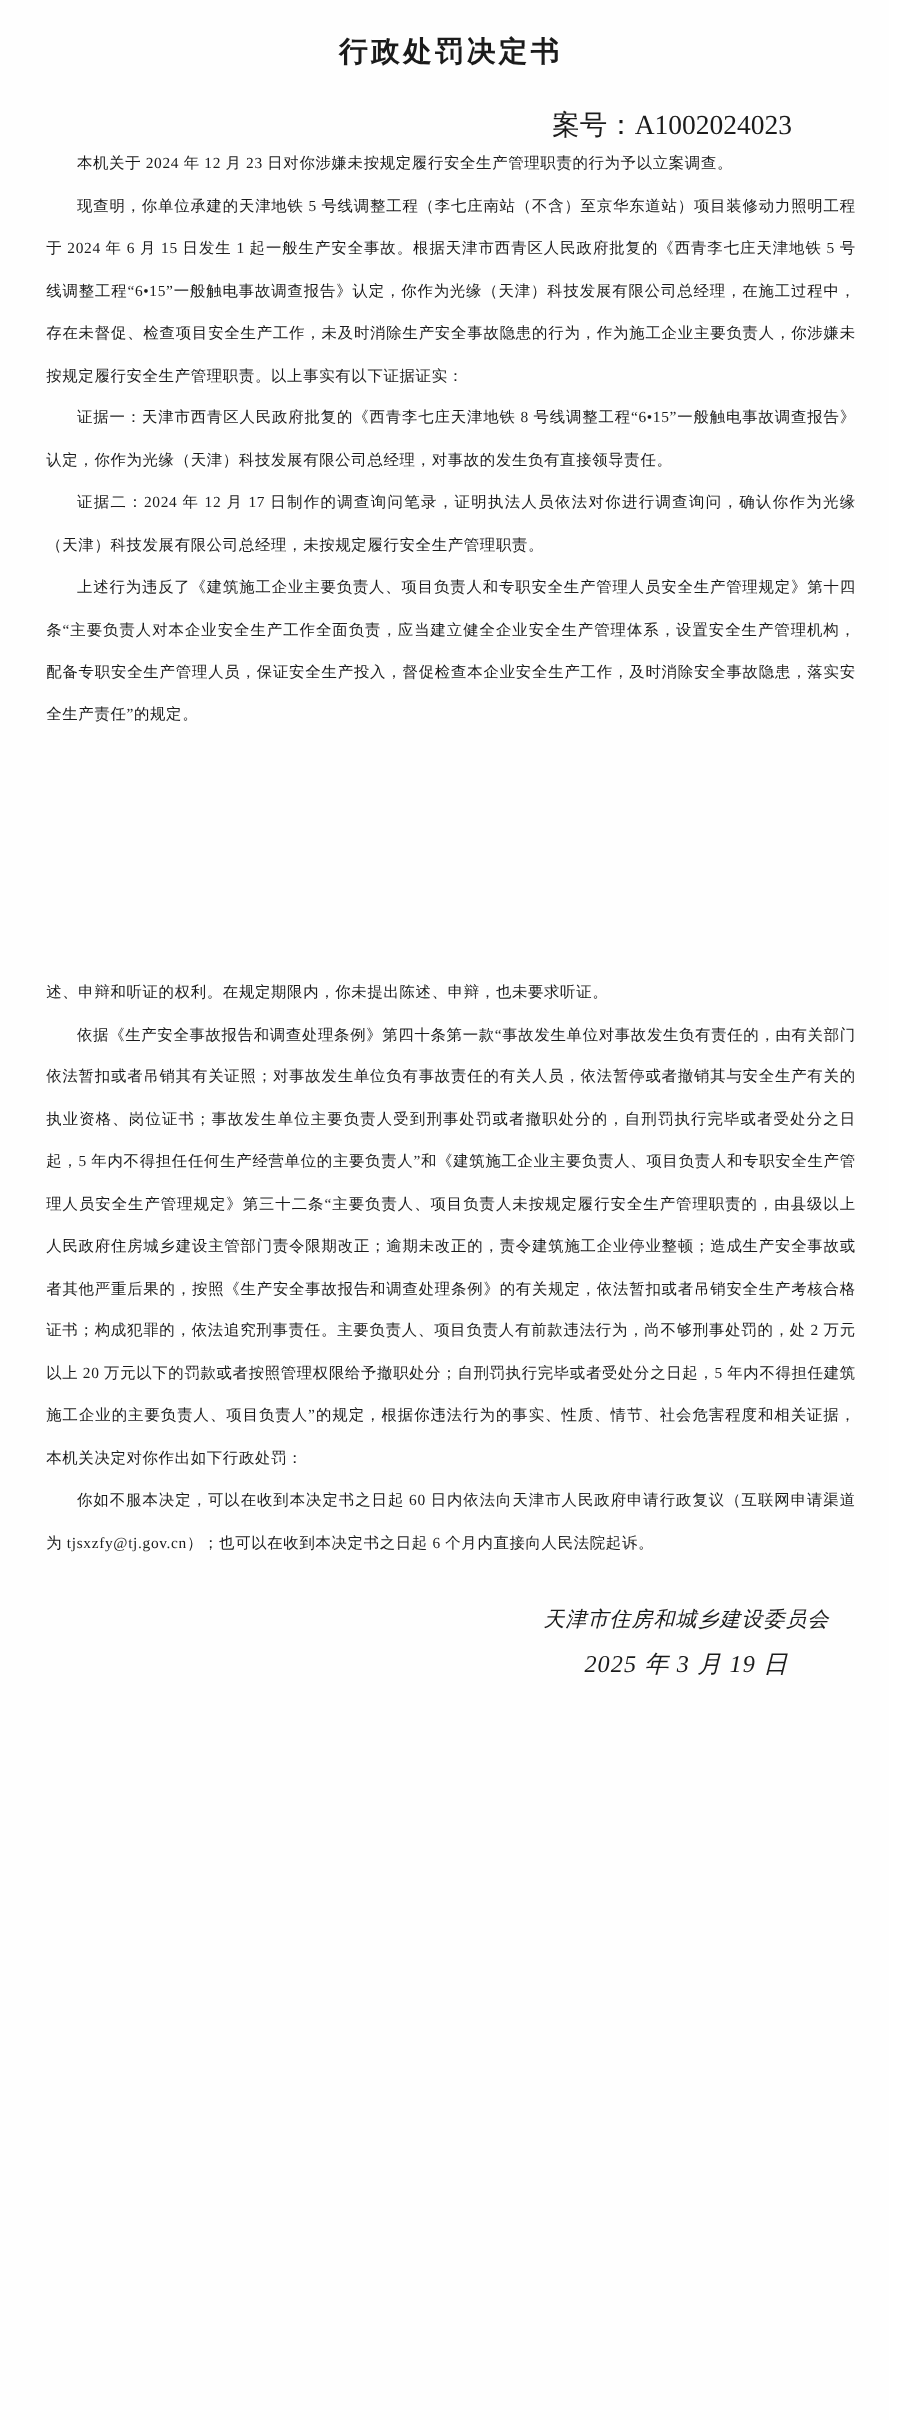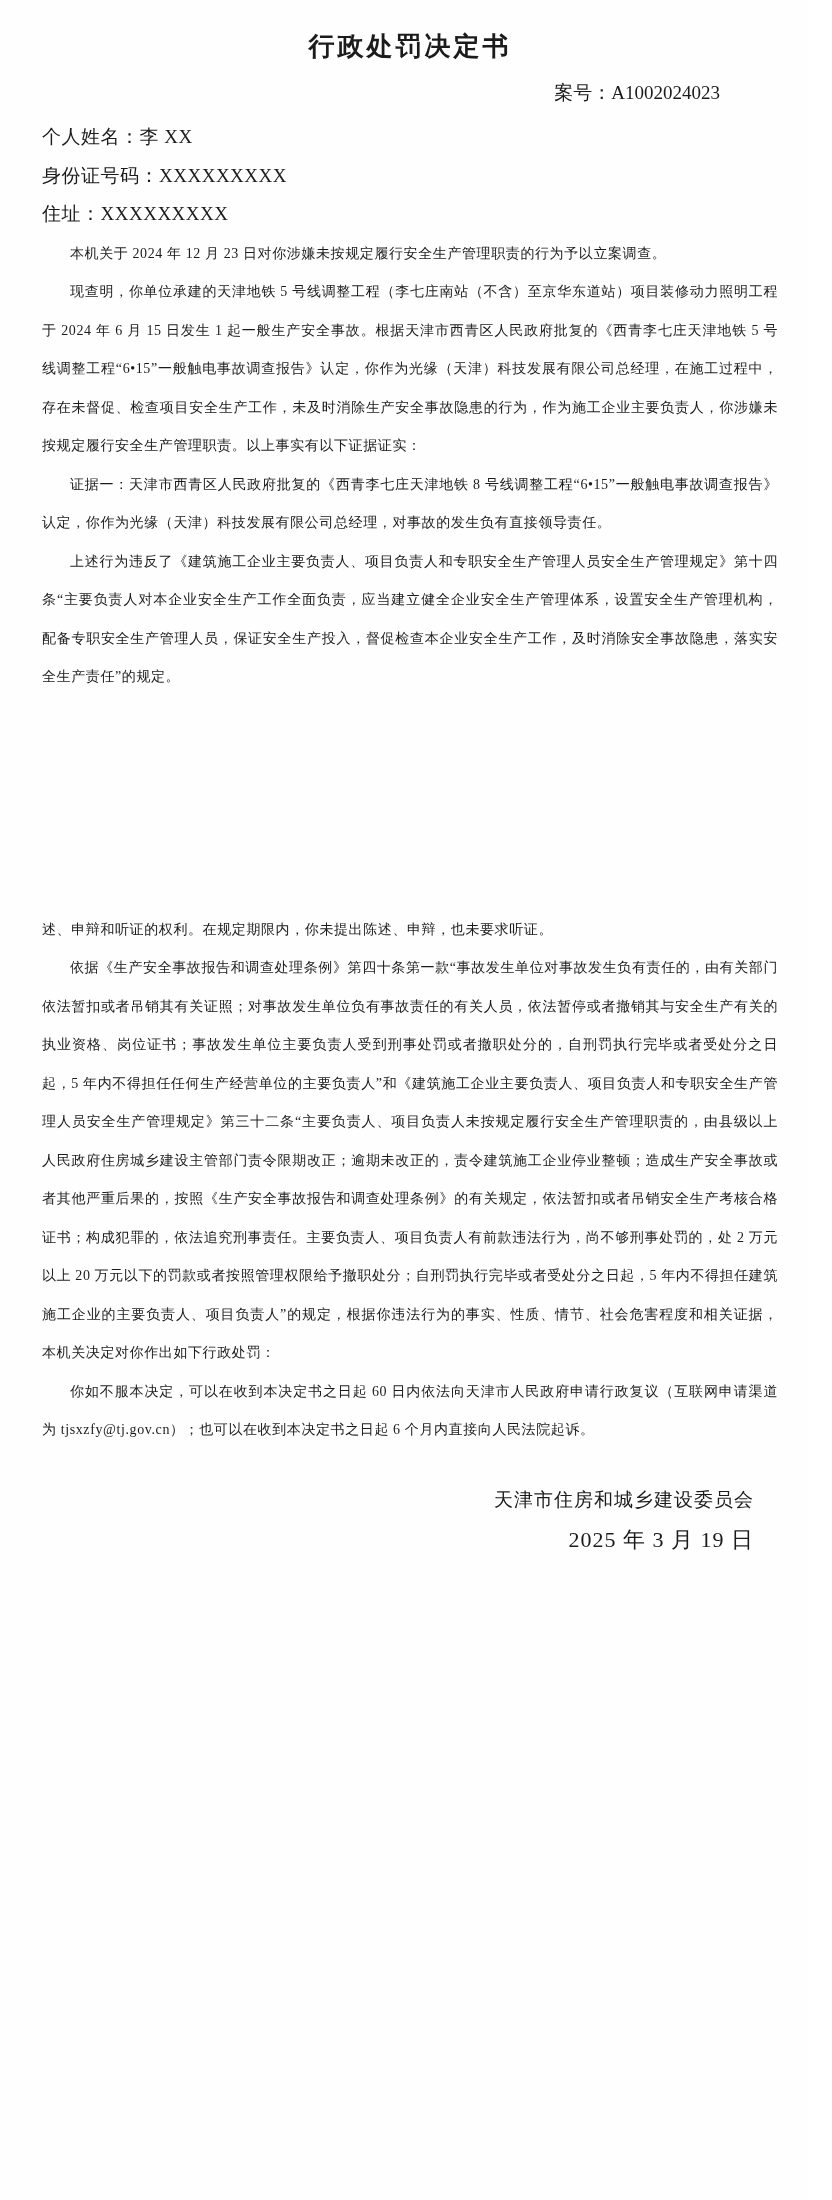--- a/index.html
+++ b/index.html
@@ -21,24 +21,24 @@
   .title {
     margin: 0;
     padding-top: 8px;
     text-align: center;
     font-size: 26px;
     font-weight: 700;
     letter-spacing: 3px;
     line-height: 34px;
   }
   .case-line {
-    margin-top: 14px;
+    margin-top: 36px;
     text-align: right;
     padding-right: 58px;
-    font-size: 19px;
+    font-size: 25px;
     line-height: 30px;
     white-space: nowrap;
   }
   .fields {
     margin-top: 10px;
   }
   .field {
     font-size: 19px;
     line-height: 38.5px;
     letter-spacing: 0.5px;
@@ -60,20 +60,22 @@
   .page-break-gap {
     height: 214px;
   }
   .signature-area {
     margin-top: 30px;
     text-align: right;
     padding-right: 24px;
   }
   .sig-block {
     display: inline-block;
+    text-align: center;
+    font-style: italic;
   }
   .sig-org {
     font-size: 19px;
     line-height: 40px;
     letter-spacing: 1px;
     white-space: nowrap;
   }
   .sig-date {
     font-size: 22px;
     line-height: 40px;
@@ -85,30 +87,26 @@
 <body>
 
 <div class="page">
 
   <h1 class="title">行政处罚决定书</h1>
 
   <div class="case-line">
     <span>案号：</span><span>A1002024023</span>
   </div>
 
-  <div class="fields">
-    <div class="field">个人姓名：李 XX</div>
-    <div class="field">身份证号码：XXXXXXXXX</div>
-    <div class="field">住址：XXXXXXXXX</div>
-  </div>
 
   <div class="body-text">
     <p class="para">本机关于 2024 年 12 月 23 日对你涉嫌未按规定履行安全生产管理职责的行为予以立案调查。</p>
     <p class="para">现查明，你单位承建的天津地铁 5 号线调整工程（李七庄南站（不含）至京华东道站）项目装修动力照明工程于 2024 年 6 月 15 日发生 1 起一般生产安全事故。根据天津市西青区人民政府批复的《西青李七庄天津地铁 5 号线调整工程“6•15”一般触电事故调查报告》认定，你作为光缘（天津）科技发展有限公司总经理，在施工过程中，存在未督促、检查项目安全生产工作，未及时消除生产安全事故隐患的行为，作为施工企业主要负责人，你涉嫌未按规定履行安全生产管理职责。以上事实有以下证据证实：</p>
     <p class="para">证据一：天津市西青区人民政府批复的《西青李七庄天津地铁 8 号线调整工程“6•15”一般触电事故调查报告》认定，你作为光缘（天津）科技发展有限公司总经理，对事故的发生负有直接领导责任。</p>
+    <p class="para">证据二：2024 年 12 月 17 日制作的调查询问笔录，证明执法人员依法对你进行调查询问，确认你作为光缘（天津）科技发展有限公司总经理，未按规定履行安全生产管理职责。</p>
     <p class="para">上述行为违反了《建筑施工企业主要负责人、项目负责人和专职安全生产管理人员安全生产管理规定》第十四条“主要负责人对本企业安全生产工作全面负责，应当建立健全企业安全生产管理体系，设置安全生产管理机构，配备专职安全生产管理人员，保证安全生产投入，督促检查本企业安全生产工作，及时消除安全事故隐患，落实安全生产责任”的规定。</p>
     <div class="page-break-gap"></div>
     <p class="para cont">述、申辩和听证的权利。在规定期限内，你未提出陈述、申辩，也未要求听证。</p>
     <p class="para">依据《生产安全事故报告和调查处理条例》第四十条第一款“事故发生单位对事故发生负有责任的，由有关部门依法暂扣或者吊销其有关证照；对事故发生单位负有事故责任的有关人员，依法暂停或者撤销其与安全生产有关的执业资格、岗位证书；事故发生单位主要负责人受到刑事处罚或者撤职处分的，自刑罚执行完毕或者受处分之日起，5 年内不得担任任何生产经营单位的主要负责人”和《建筑施工企业主要负责人、项目负责人和专职安全生产管理人员安全生产管理规定》第三十二条“主要负责人、项目负责人未按规定履行安全生产管理职责的，由县级以上人民政府住房城乡建设主管部门责令限期改正；逾期未改正的，责令建筑施工企业停业整顿；造成生产安全事故或者其他严重后果的，按照《生产安全事故报告和调查处理条例》的有关规定，依法暂扣或者吊销安全生产考核合格证书；构成犯罪的，依法追究刑事责任。主要负责人、项目负责人有前款违法行为，尚不够刑事处罚的，处 2 万元以上 20 万元以下的罚款或者按照管理权限给予撤职处分；自刑罚执行完毕或者受处分之日起，5 年内不得担任建筑施工企业的主要负责人、项目负责人”的规定，根据你违法行为的事实、性质、情节、社会危害程度和相关证据，本机关决定对你作出如下行政处罚：</p>
     <p class="para">你如不服本决定，可以在收到本决定书之日起 60 日内依法向天津市人民政府申请行政复议（互联网申请渠道为 tjsxzfy@tj.gov.cn）；也可以在收到本决定书之日起 6 个月内直接向人民法院起诉。</p>
   </div>
 
   <div class="signature-area">
     <div class="sig-block">
       <div class="sig-org">天津市住房和城乡建设委员会</div>

